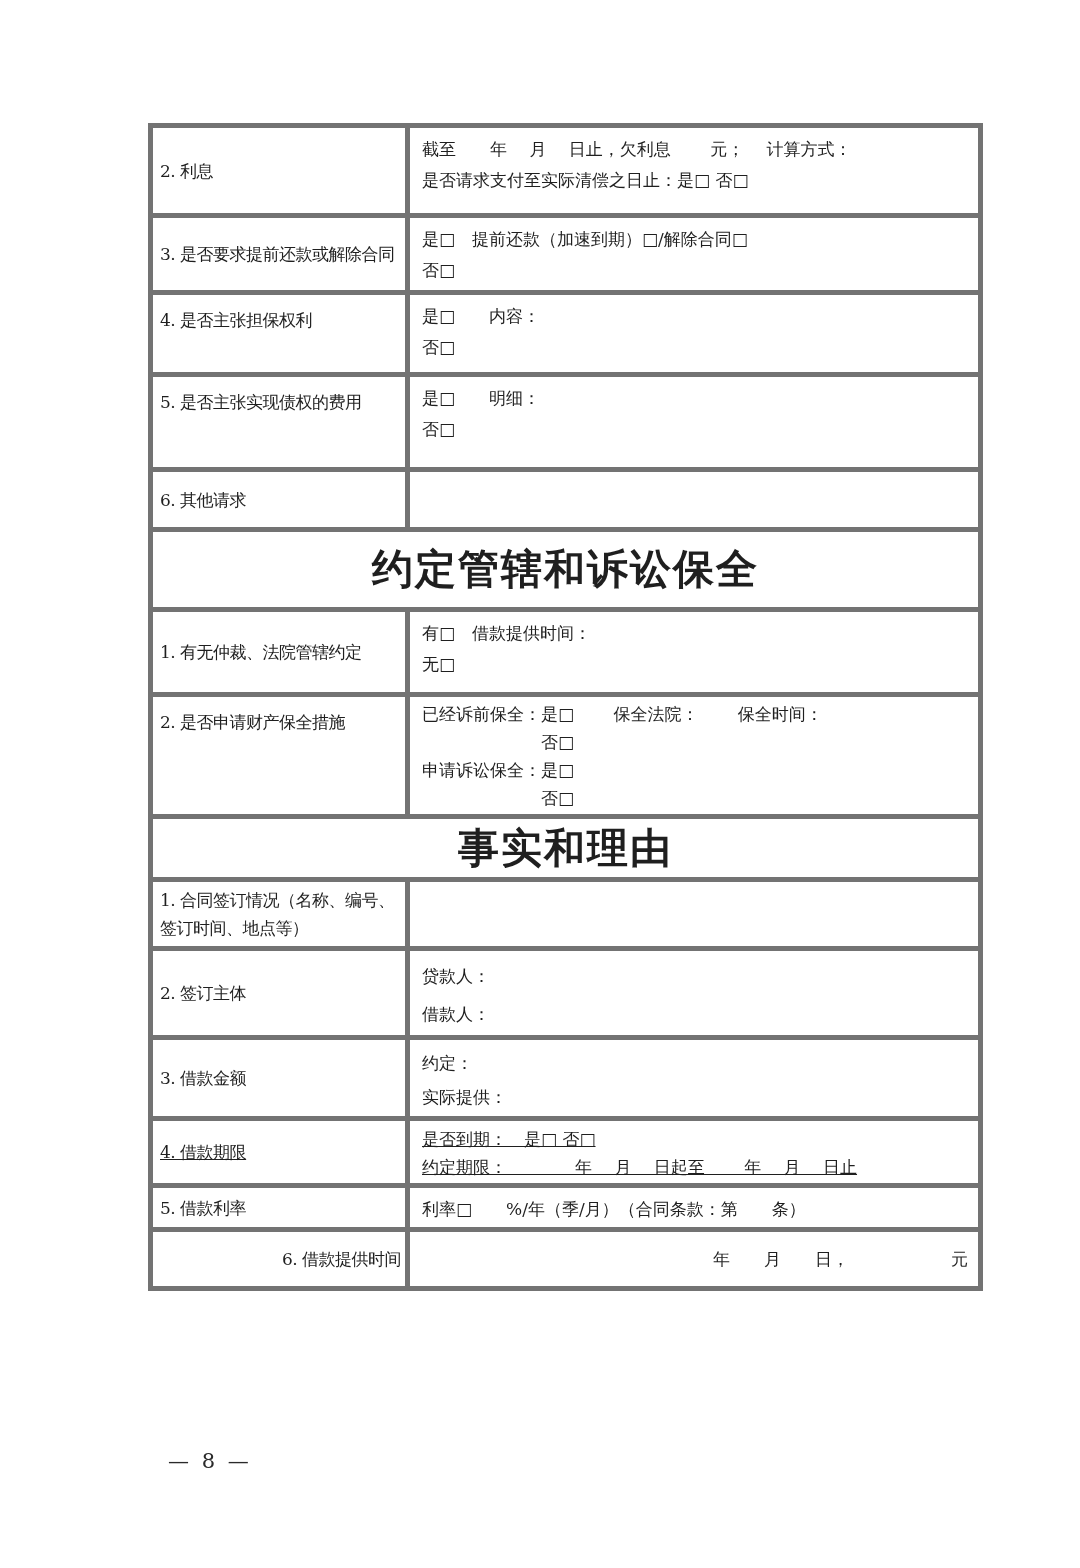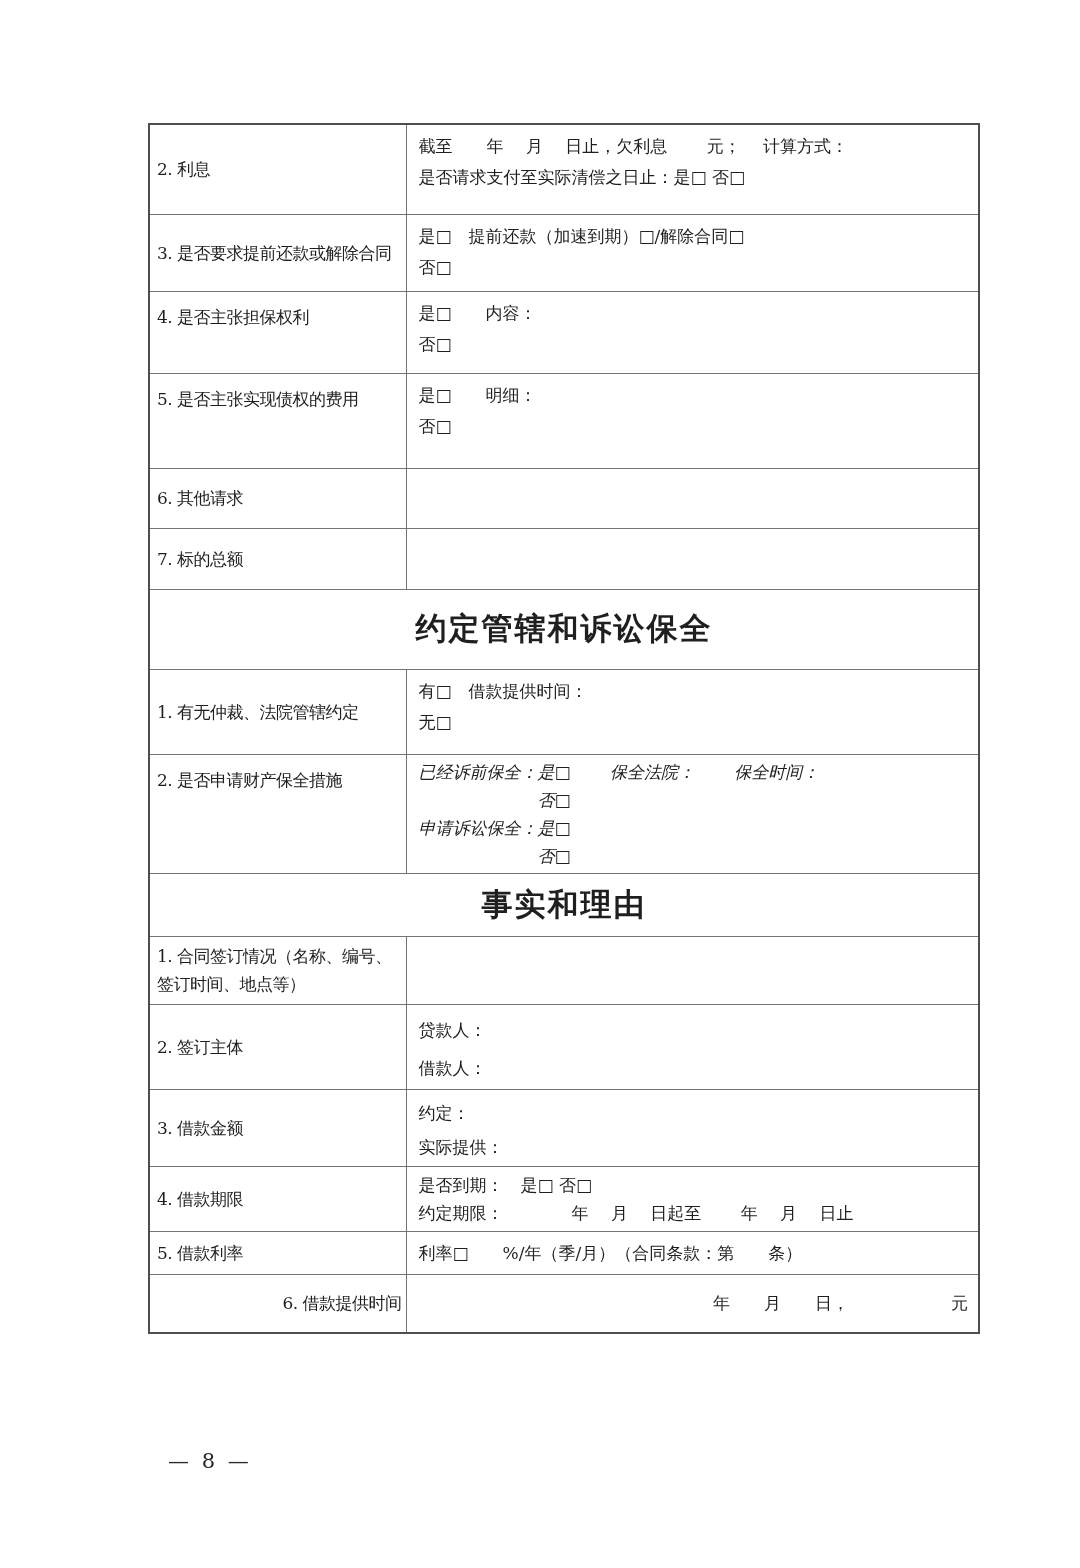--- a/index.html
+++ b/index.html
@@ -6,49 +6,49 @@
   body{
     width:1080px;height:1568px;background:#ffffff;position:relative;
     font-family:"DejaVu Serif","Liberation Serif",serif;color:#1f1f1f;
   }
   .page{position:absolute;left:0;top:0;width:1080px;height:1568px;background:#ffffff;}
   table.form{
     position:absolute;left:148px;top:123px;width:830px;
     border-collapse:collapse;table-layout:fixed;
     border:2px solid #4e4e4e;
   }
-  table.form td{border:1px solid #737373;overflow:hidden;}
+  table.form td{border:5px solid #737373;overflow:hidden;}
   col.c1{width:257px;}
   col.c2{width:573px;}
   td.label-cell{
     vertical-align:middle;padding:4px 4px 4px 7px;
     font-size:17px;line-height:28px;letter-spacing:-0.5px;
   }
   td.label-top{vertical-align:top;padding-top:11px;}
   td.content-cell{
     vertical-align:top;padding:6px 10px 2px 12px;font-size:17px;
   }
   .content-cell .line{line-height:31px;white-space:pre-wrap;}
   tr.spread40 .content-cell .line{line-height:40px;}
   tr.spread38 .content-cell .line{line-height:38px;}
   tr.spread34 .content-cell .line{line-height:34px;}
-  tr.tight .content-cell{padding-top:3px;font-style:italic;}
+  tr.tight .content-cell{padding-top:3px;}
   tr.tight .content-cell .line{line-height:28px;}
   tr.tight2 .content-cell{padding-top:4px;}
   tr.tight2 .content-cell .line{line-height:28px;}
   tr.vmid .content-cell{vertical-align:middle;padding-top:0;padding-bottom:0;}
   td.section-cell{
     text-align:center;vertical-align:middle;
-    font-weight:bold;font-size:31px;letter-spacing:2px;
+    font-weight:bold;font-size:41px;letter-spacing:2px;
   }
   tr.r0{height:90px;}  tr.r1{height:77px;}  tr.r2{height:82px;}
   tr.r3{height:95px;}  tr.r4{height:60px;padding-left:19px;}  tr.r5{height:61px;}
   tr.r6{height:90px;}  tr.r7{height:80px;}  tr.r8{height:85px;}
   tr.r9{height:119px;} tr.r10{height:63px;} tr.r11{height:68px;}
-  tr.r12{height:85px;} tr.r13{height:77px;} tr.r14{height:65px;}
+  tr.r12{height:85px;} tr.r13{height:77px;} tr.r14{height:65px;text-decoration:underline;}
   tr.r15{height:43px;} tr.r16{height:59px;text-align:right;}
   .page-number{
     position:absolute;left:168px;top:1449px;
     font-size:21px;letter-spacing:3px;color:#2a2a2a;
   }
 </style>
 </head>
 <body>
 
 <div class="page">
@@ -91,26 +91,20 @@
             <div>5. 是否主张实现债权的费用</div>
           </td>
         <td class="content-cell">
           <div class="line">是□　　明细：</div>
           <div class="line">否□</div>
         </td>
       </tr>
       <tr class="r4">
         <td class="label-cell">
             <div>6. 其他请求</div>
-          </td>
-        <td class="content-cell"></td>
-      </tr>
-      <tr class="r5">
-        <td class="label-cell">
-            <div>7. 标的总额</div>
           </td>
         <td class="content-cell"></td>
       </tr>
       <tr class="r7">
         <td class="section-cell" colspan="2">约定管辖和诉讼保全</td>
       </tr>
       <tr class="r8">
         <td class="label-cell">
             <div>1. 有无仲裁、法院管辖约定</div>
           </td>

